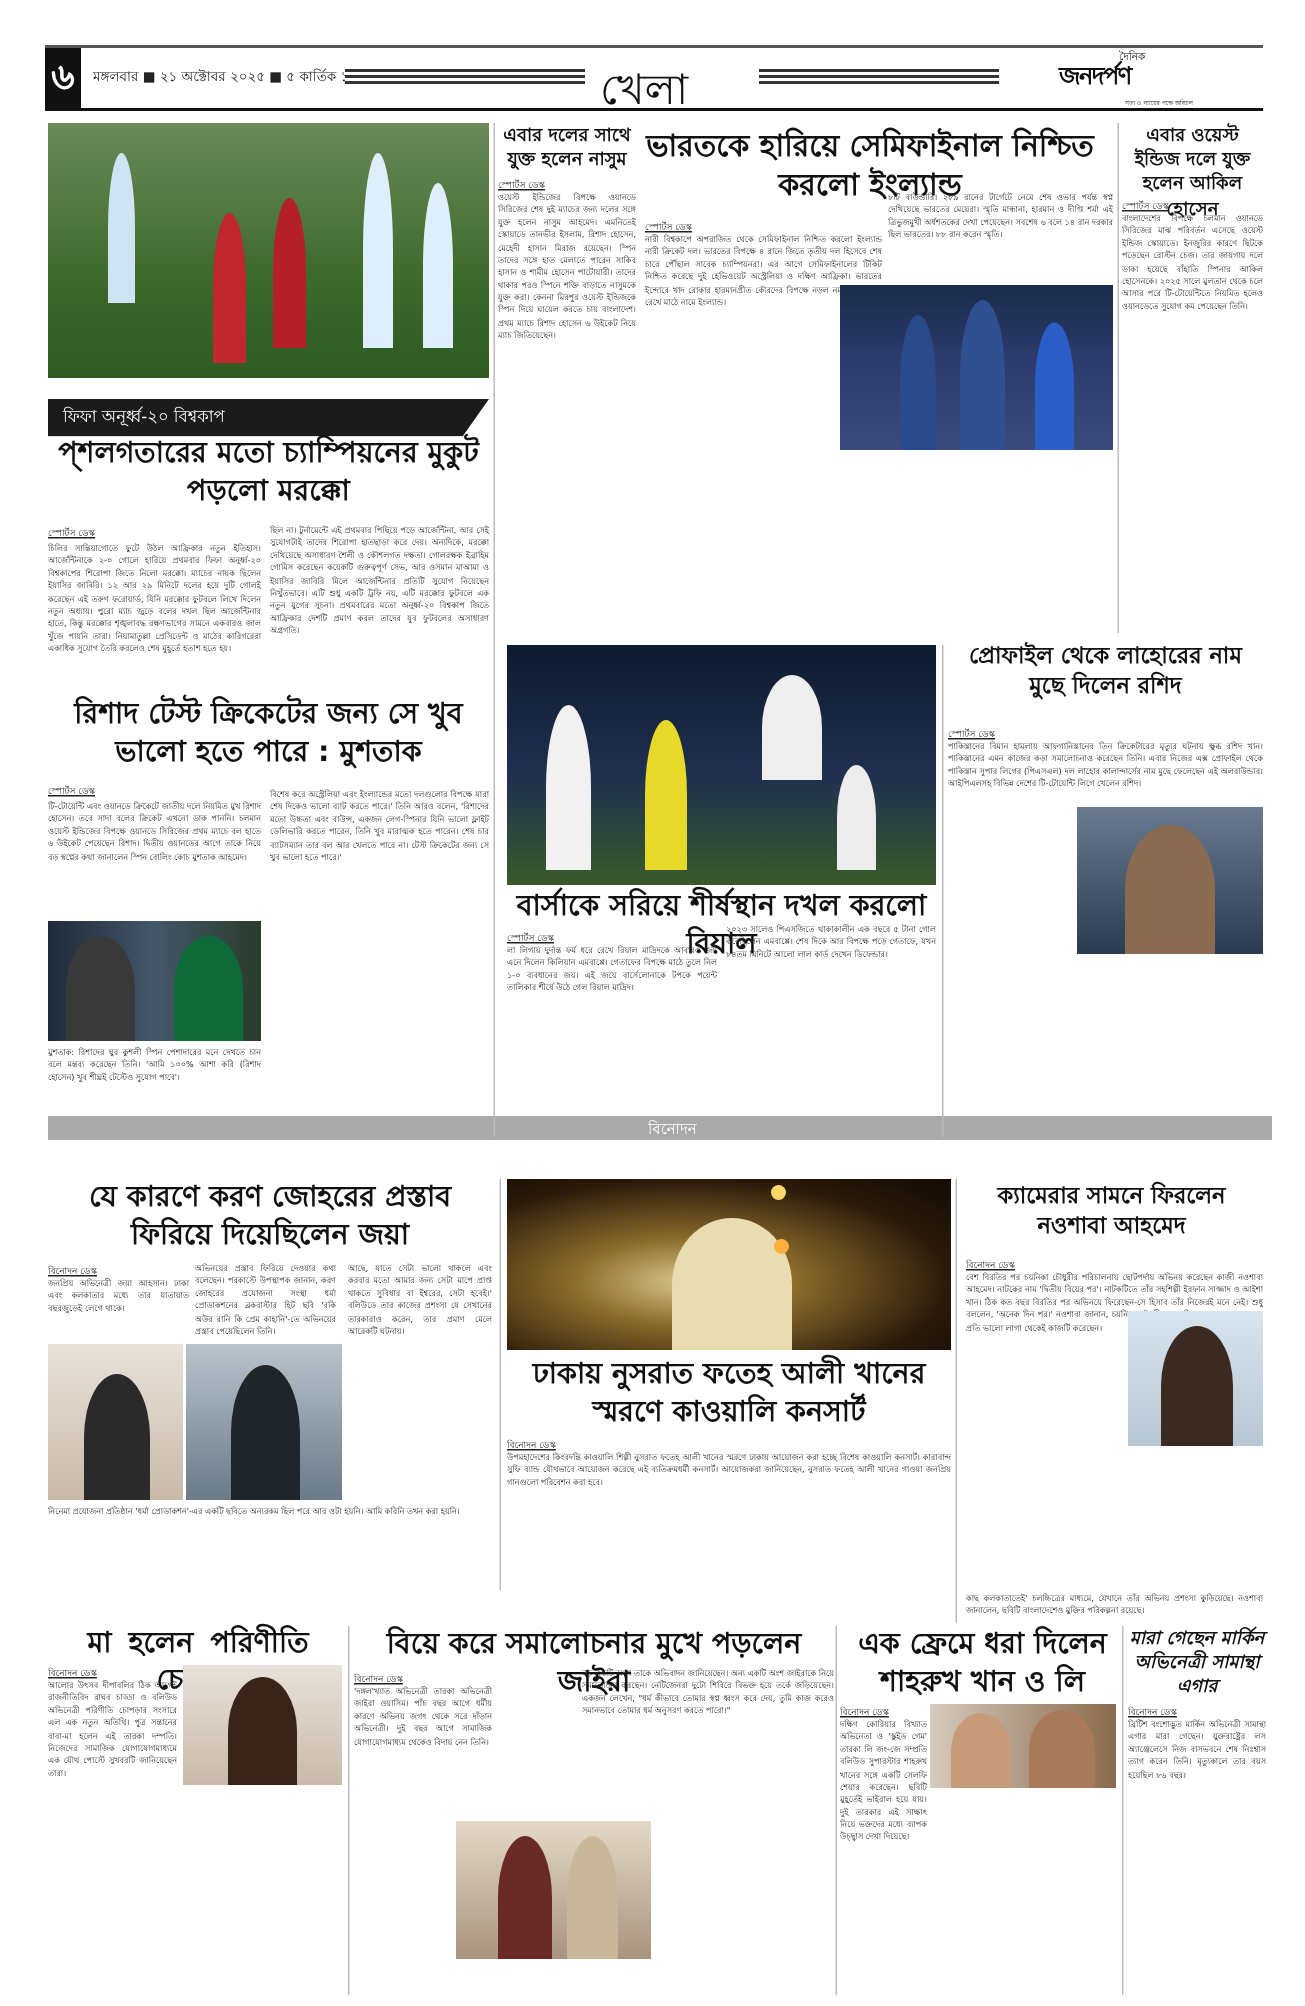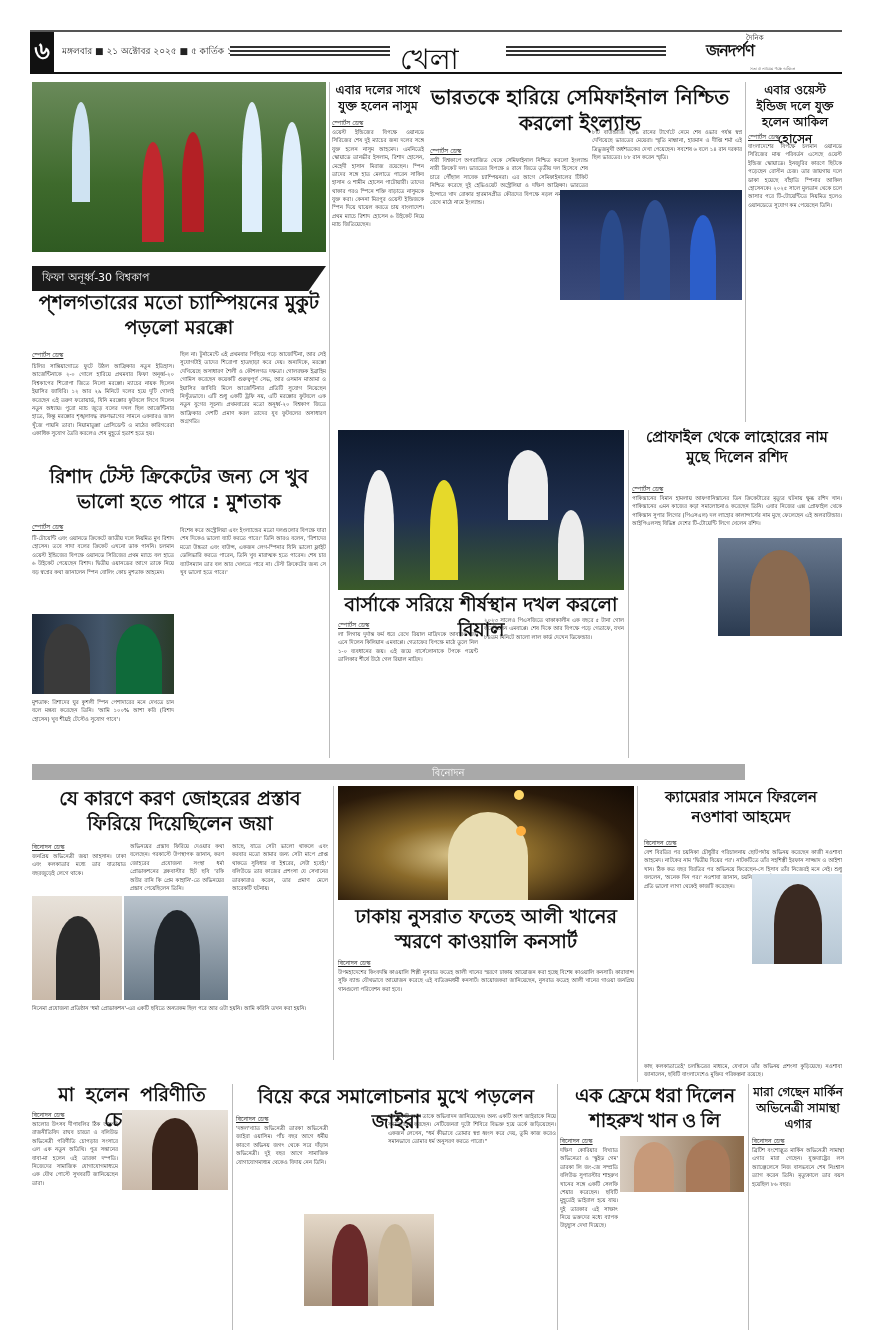--- a/index.html
+++ b/index.html
@@ -45,21 +45,21 @@
 </div>
 
 <div class="abs photo photo-field" style="left:32px;top:82px;width:294px;height:170px;">
   <div class="abs figure" style="left:40px;top:20px;width:18px;height:100px;background:#cfe3f2;"></div>
   <div class="abs figure" style="left:110px;top:60px;width:22px;height:100px;background:#c0282e;"></div>
   <div class="abs figure" style="left:150px;top:50px;width:22px;height:100px;background:#b32025;"></div>
   <div class="abs figure" style="left:210px;top:20px;width:20px;height:130px;background:#dfeefb;"></div>
   <div class="abs figure" style="left:250px;top:40px;width:20px;height:110px;background:#dfeefb;"></div>
 </div>
 
-<div class="abs banner-dark" style="left:32px;top:266px;width:294px;">ফিফা অনূর্ধ্ব-30 বিশ্বকাপ</div>
+<div class="abs banner-dark" style="left:32px;top:266px;width:294px;">ফিফা অনূর্ধ্ব-২০ বিশ্বকাপ</div>
 <div class="abs headline" style="left:32px;top:290px;width:294px;">প্শলগতারের মতো চ্যাম্পিয়নের মুকুট পড়লো মরক্কো</div>
 <div class="abs byline" style="left:32px;top:350px;">স্পোর্টস ডেস্ক</div>
 <div class="abs body" style="left:32px;top:362px;width:142px;height:96px;overflow:hidden;">চিলির সান্তিয়াগোতে ফুটে উঠল আফ্রিকার নতুন ইতিহাস। আর্জেন্টিনাকে ২-০ গোলে হারিয়ে প্রথমবার ফিফা অনূর্ধ্ব-২০ বিশ্বকাপের শিরোপা জিতে নিলো মরক্কো। ম্যাচের নায়ক ছিলেন ইয়াসির জাবিরি। ১২ আর ২৯ মিনিটে দলের হয়ে দুটি গোলই করেছেন এই তরুণ ফরোয়ার্ড, যিনি মরক্কোর ফুটবলে লিখে দিলেন নতুন অধ্যায়। পুরো ম্যাচ জুড়ে বলের দখল ছিল আর্জেন্টিনার হাতে, কিন্তু মরক্কোর শৃঙ্খলাবদ্ধ রক্ষণভাগের সামনে একবারও জাল খুঁজে পায়নি তারা। নিয়ামাতুল্লা প্রেসিডেন্ট ও মাঠের কারিগরেরা একাধিক সুযোগ তৈরি করলেও শেষ মুহূর্তে হতাশ হতে হয়।</div>
 <div class="abs body" style="left:180px;top:350px;width:146px;height:108px;overflow:hidden;">ছিল না। টুর্নামেন্টে এই প্রথমবার পিছিয়ে পড়ে আর্জেন্টিনা, আর সেই সুযোগটাই তাদের শিরোপা হাতছাড়া করে দেয়। অন্যদিকে, মরক্কো দেখিয়েছে অসাধারণ শৈলী ও কৌশলগত দক্ষতা। গোলরক্ষক ইব্রাহিম গোমিস করেছেন কয়েকটি গুরুত্বপূর্ণ সেভ, আর ওসমান মাআমা ও ইয়াসির জাবিরি মিলে আর্জেন্টিনার প্রতিটি সুযোগ নিয়েছেন নিখুঁতভাবে। এটি শুধু একটি ট্রফি নয়, এটি মরক্কোর ফুটবলে এক নতুন যুগের সূচনা। প্রথমবারের মতো অনূর্ধ্ব-২০ বিশ্বকাপ জিতে আফ্রিকার দেশটি প্রমাণ করল তাদের যুব ফুটবলের অসাধারণ অগ্রগতি।</div>
 
 <div class="abs headline-sm" style="left:332px;top:82px;width:92px;">এবার দলের সাথে যুক্ত হলেন নাসুম</div>
 <div class="abs byline" style="left:332px;top:118px;">স্পোর্টস ডেস্ক</div>
 <div class="abs body" style="left:332px;top:128px;width:92px;height:300px;overflow:hidden;">ওয়েস্ট ইন্ডিজের বিপক্ষে ওয়ানডে সিরিজের শেষ দুই ম্যাচের জন্য দলের সঙ্গে যুক্ত হলেন নাসুম আহমেদ। এমনিতেই স্কোয়াডে তানভীর ইসলাম, রিশাদ হোসেন, মেহেদী হাসান মিরাজ রয়েছেন। স্পিন তাদের সঙ্গে হাত মেলাতে পারেন সাকিব হাসান ও শামীম হোসেন পাটোয়ারী। তাদের থাকার পরও স্পিনে শক্তি বাড়াতে নাসুমকে যুক্ত করা। কেননা মিরপুর ওয়েস্ট ইন্ডিজকে স্পিন দিয়ে ঘায়েল করতে চায় বাংলাদেশ। প্রথম ম্যাচে রিশাদ হোসেন ৬ উইকেট নিয়ে ম্যাচ জিতিয়েছেন।</div>
 
 <div class="abs headline" style="left:430px;top:84px;width:300px;font-size:20px;">ভারতকে হারিয়ে সেমিফাইনাল নিশ্চিত করলো ইংল্যান্ড</div>
@@ -97,21 +97,21 @@
 <div class="abs body" style="left:338px;top:630px;width:140px;height:126px;overflow:hidden;">লা লিগায় দুর্দান্ত ফর্ম ধরে রেখে রিয়াল মাদ্রিদকে আবারও জয় এনে দিলেন কিলিয়ান এমবাপ্পে। গেতাফের বিপক্ষে মাঠে তুলে নিল ১-০ ব্যবধানের জয়। এই জয়ে বার্সেলোনাকে টপকে পয়েন্ট তালিকার শীর্ষে উঠে গেল রিয়াল মাদ্রিদ।</div>
 <div class="abs body" style="left:484px;top:616px;width:140px;height:140px;overflow:hidden;">২০২৩ সালেও পিএসজিতে থাকাকালীন এক বছরে ৫ টানা গোল করেছিলেন এমবাপ্পে। শেষ দিকে আর বিপক্ষে পড়ে গেতাফে, যখন ৮৪তম মিনিটে আলো লাল কার্ড দেখেন ডিফেন্ডার।</div>
 
 <div class="abs headline-md" style="left:632px;top:428px;width:210px;">প্রোফাইল থেকে লাহোরের নাম মুছে দিলেন রশিদ</div>
 <div class="abs byline" style="left:632px;top:484px;">স্পোর্টস ডেস্ক</div>
 <div class="abs body" style="left:632px;top:494px;width:210px;height:262px;overflow:hidden;">পাকিস্তানের বিমান হামলায় আফগানিস্তানের তিন ক্রিকেটারের মৃত্যুর ঘটনায় ক্ষুব্ধ রশিদ খান। পাকিস্তানের এমন কাজের কড়া সমালোচনাও করেছেন তিনি। এবার নিজের এক্স প্রোফাইল থেকে পাকিস্তান সুপার লিগের (পিএসএল) দল লাহোর কালান্দার্সের নাম মুছে ফেলেছেন এই অলরাউন্ডার। আইপিএলসহ বিভিন্ন দেশের টি-টোয়েন্টি লিগে খেলেন রশিদ।</div>
 <div class="abs photo" style="left:718px;top:538px;width:124px;height:98px;background:linear-gradient(180deg,#6a7a90,#2a3a50);">
   <div class="abs figure" style="left:32px;top:12px;width:60px;height:86px;background:#8a6a50;"></div>
 </div>
 
-<div class="abs band-grey" style="left:32px;top:764px;width:713px;height:16px;text-align:right;">
+<div class="abs band-grey" style="left:32px;top:744px;width:816px;height:16px;text-align:right;">
   <span class="abs band-label" style="left:400px;top:1px;">বিনোদন</span>
 </div>
 
 <div class="abs headline" style="left:32px;top:786px;width:296px;">যে কারণে করণ জোহরের প্রস্তাব ফিরিয়ে দিয়েছিলেন জয়া</div>
 <div class="abs byline" style="left:32px;top:842px;">বিনোদন ডেস্ক</div>
 <div class="abs body" style="left:32px;top:852px;width:94px;height:40px;overflow:hidden;">জনপ্রিয় অভিনেত্রী জয়া আহসান। ঢাকা এবং কলকাতার মধ্যে তার যাতায়াত বছরজুড়েই লেগে থাকে।</div>
 <div class="abs body" style="left:130px;top:842px;width:94px;height:60px;overflow:hidden;">অভিনয়ের প্রস্তাব ফিরিয়ে দেওয়ার কথা বলেছেন। পরকাস্টে উপস্থাপক জানান, করণ জোহরের প্রযোজনা সংস্থা ধর্মা প্রোডাকশনের ব্লকবাস্টার হিট ছবি 'রকি অউর রানি কি প্রেম কাহানি'-তে অভিনয়ের প্রস্তাব পেয়েছিলেন তিনি।</div>
 <div class="abs body" style="left:232px;top:842px;width:96px;height:160px;overflow:hidden;">আছে, যাতে সেটা ভালো থাকলে এবং করবার মতো আমার জন্য সেটা মাপে প্রাপ্ত থাকতে সুবিধার বা ইশ্বরের, সেটা হবেই।' বলিউডে তার কাজের প্রশংসা যে সেখানের তারকারাও করেন, তার প্রমাণ মেলে আরেকটি ঘটনায়।</div>
 <div class="abs photo photo-portrait" style="left:32px;top:896px;width:90px;height:104px;">
   <div class="abs figure" style="left:24px;top:20px;width:44px;height:84px;background:#2a2a2a;"></div>
@@ -147,29 +147,29 @@
 
 <div class="abs headline" style="left:236px;top:1084px;width:320px;">বিয়ে করে সমালোচনার মুখে পড়লেন জাইরা</div>
 <div class="abs byline" style="left:236px;top:1114px;">বিনোদন ডেস্ক</div>
 <div class="abs body" style="left:236px;top:1124px;width:92px;height:96px;overflow:hidden;">'দঙ্গল'খ্যাত অভিনেত্রী তারকা অভিনেত্রী জাইরা ওয়াসিম। পাঁচ বছর আগে ধর্মীয় কারণে অভিনয় জগৎ থেকে সরে দাঁড়ান অভিনেত্রী। দুই বছর আগে সামাজিক যোগাযোগমাধ্যম থেকেও বিদায় নেন তিনি।</div>
 <div class="abs body" style="left:388px;top:1112px;width:168px;height:100px;overflow:hidden;">বড় একটি অংশ তাকে অভিবাদন জানিয়েছেন। অন্য একটি অংশ জাইরাকে নিয়ে সমালোচনা করছেন। নেটিজেনরা দুটো শিবিরে বিভক্ত হয়ে তর্কে জড়িয়েছেন। একজন লেখেন, "ধর্ম কীভাবে তোমার স্বপ্ন ধ্বংস করে দেয়, তুমি কাজ করেও সমানভাবে তোমার ধর্ম অনুসরণ করতে পারো।"</div>
 <div class="abs photo photo-portrait" style="left:304px;top:1214px;width:130px;height:92px;background:linear-gradient(180deg,#e4d8c8,#a8947e);">
   <div class="abs figure" style="left:28px;top:10px;width:36px;height:82px;background:#6a2a2a;"></div>
   <div class="abs figure" style="left:74px;top:10px;width:34px;height:82px;background:#c9b79a;"></div>
 </div>
 
-<div class="abs headline" style="left:560px;top:1084px;width:190px;font-family:Liberation Serif, serif;">এক ফ্রেমে ধরা দিলেন শাহরুখ খান ও লি</div>
+<div class="abs headline" style="left:560px;top:1084px;width:190px;">এক ফ্রেমে ধরা দিলেন শাহরুখ খান ও লি</div>
 <div class="abs byline" style="left:560px;top:1136px;">বিনোদন ডেস্ক</div>
 <div class="abs body" style="left:560px;top:1146px;width:58px;height:180px;overflow:hidden;">দক্ষিণ কোরিয়ার বিখ্যাত অভিনেতা ও 'স্কুইড গেম' তারকা লি জং-জে সম্প্রতি বলিউড সুপারস্টার শাহরুখ খানের সঙ্গে একটি সেলফি শেয়ার করেছেন। ছবিটি মুহূর্তেই ভাইরাল হয়ে যায়। দুই তারকার এই সাক্ষাৎ নিয়ে ভক্তদের মধ্যে ব্যাপক উচ্ছ্বাস দেখা দিয়েছে।</div>
 <div class="abs photo" style="left:620px;top:1136px;width:124px;height:56px;background:linear-gradient(90deg,#d6cabd,#8a6a4a);">
   <div class="abs figure" style="left:14px;top:6px;width:40px;height:50px;background:#c79a7a;"></div>
   <div class="abs figure" style="left:66px;top:4px;width:44px;height:52px;background:#a97a5a;"></div>
 </div>
 
-<div class="abs headline-sm" style="left:752px;top:1084px;width:92px;">মারা গেছেন মার্কিন অভিনেত্রী সামান্থা এগার</div>
+<div class="abs headline-sm" style="left:752px;top:1084px;width:92px;font-style:italic;">মারা গেছেন মার্কিন অভিনেত্রী সামান্থা এগার</div>
 <div class="abs byline" style="left:752px;top:1136px;">বিনোদন ডেস্ক</div>
 <div class="abs body" style="left:752px;top:1146px;width:92px;height:180px;overflow:hidden;">ব্রিটিশ বংশোদ্ভূত মার্কিন অভিনেত্রী সামান্থা এগার মারা গেছেন। যুক্তরাষ্ট্রের লস অ্যাঞ্জেলেসে নিজ বাসভবনে শেষ নিঃশ্বাস ত্যাগ করেন তিনি। মৃত্যুকালে তার বয়স হয়েছিল ৮৬ বছর।</div>
 
 <div class="abs col-rule" style="left:329px;top:82px;height:676px;"></div>
 <div class="abs col-rule" style="left:745px;top:82px;height:340px;"></div>
 <div class="abs col-rule" style="left:628px;top:430px;height:328px;"></div>
 <div class="abs col-rule" style="left:333px;top:786px;height:274px;"></div>
 <div class="abs col-rule" style="left:637px;top:786px;height:296px;"></div>
 <div class="abs col-rule" style="left:232px;top:1084px;height:246px;"></div>
 <div class="abs col-rule" style="left:557px;top:1084px;height:246px;"></div>

